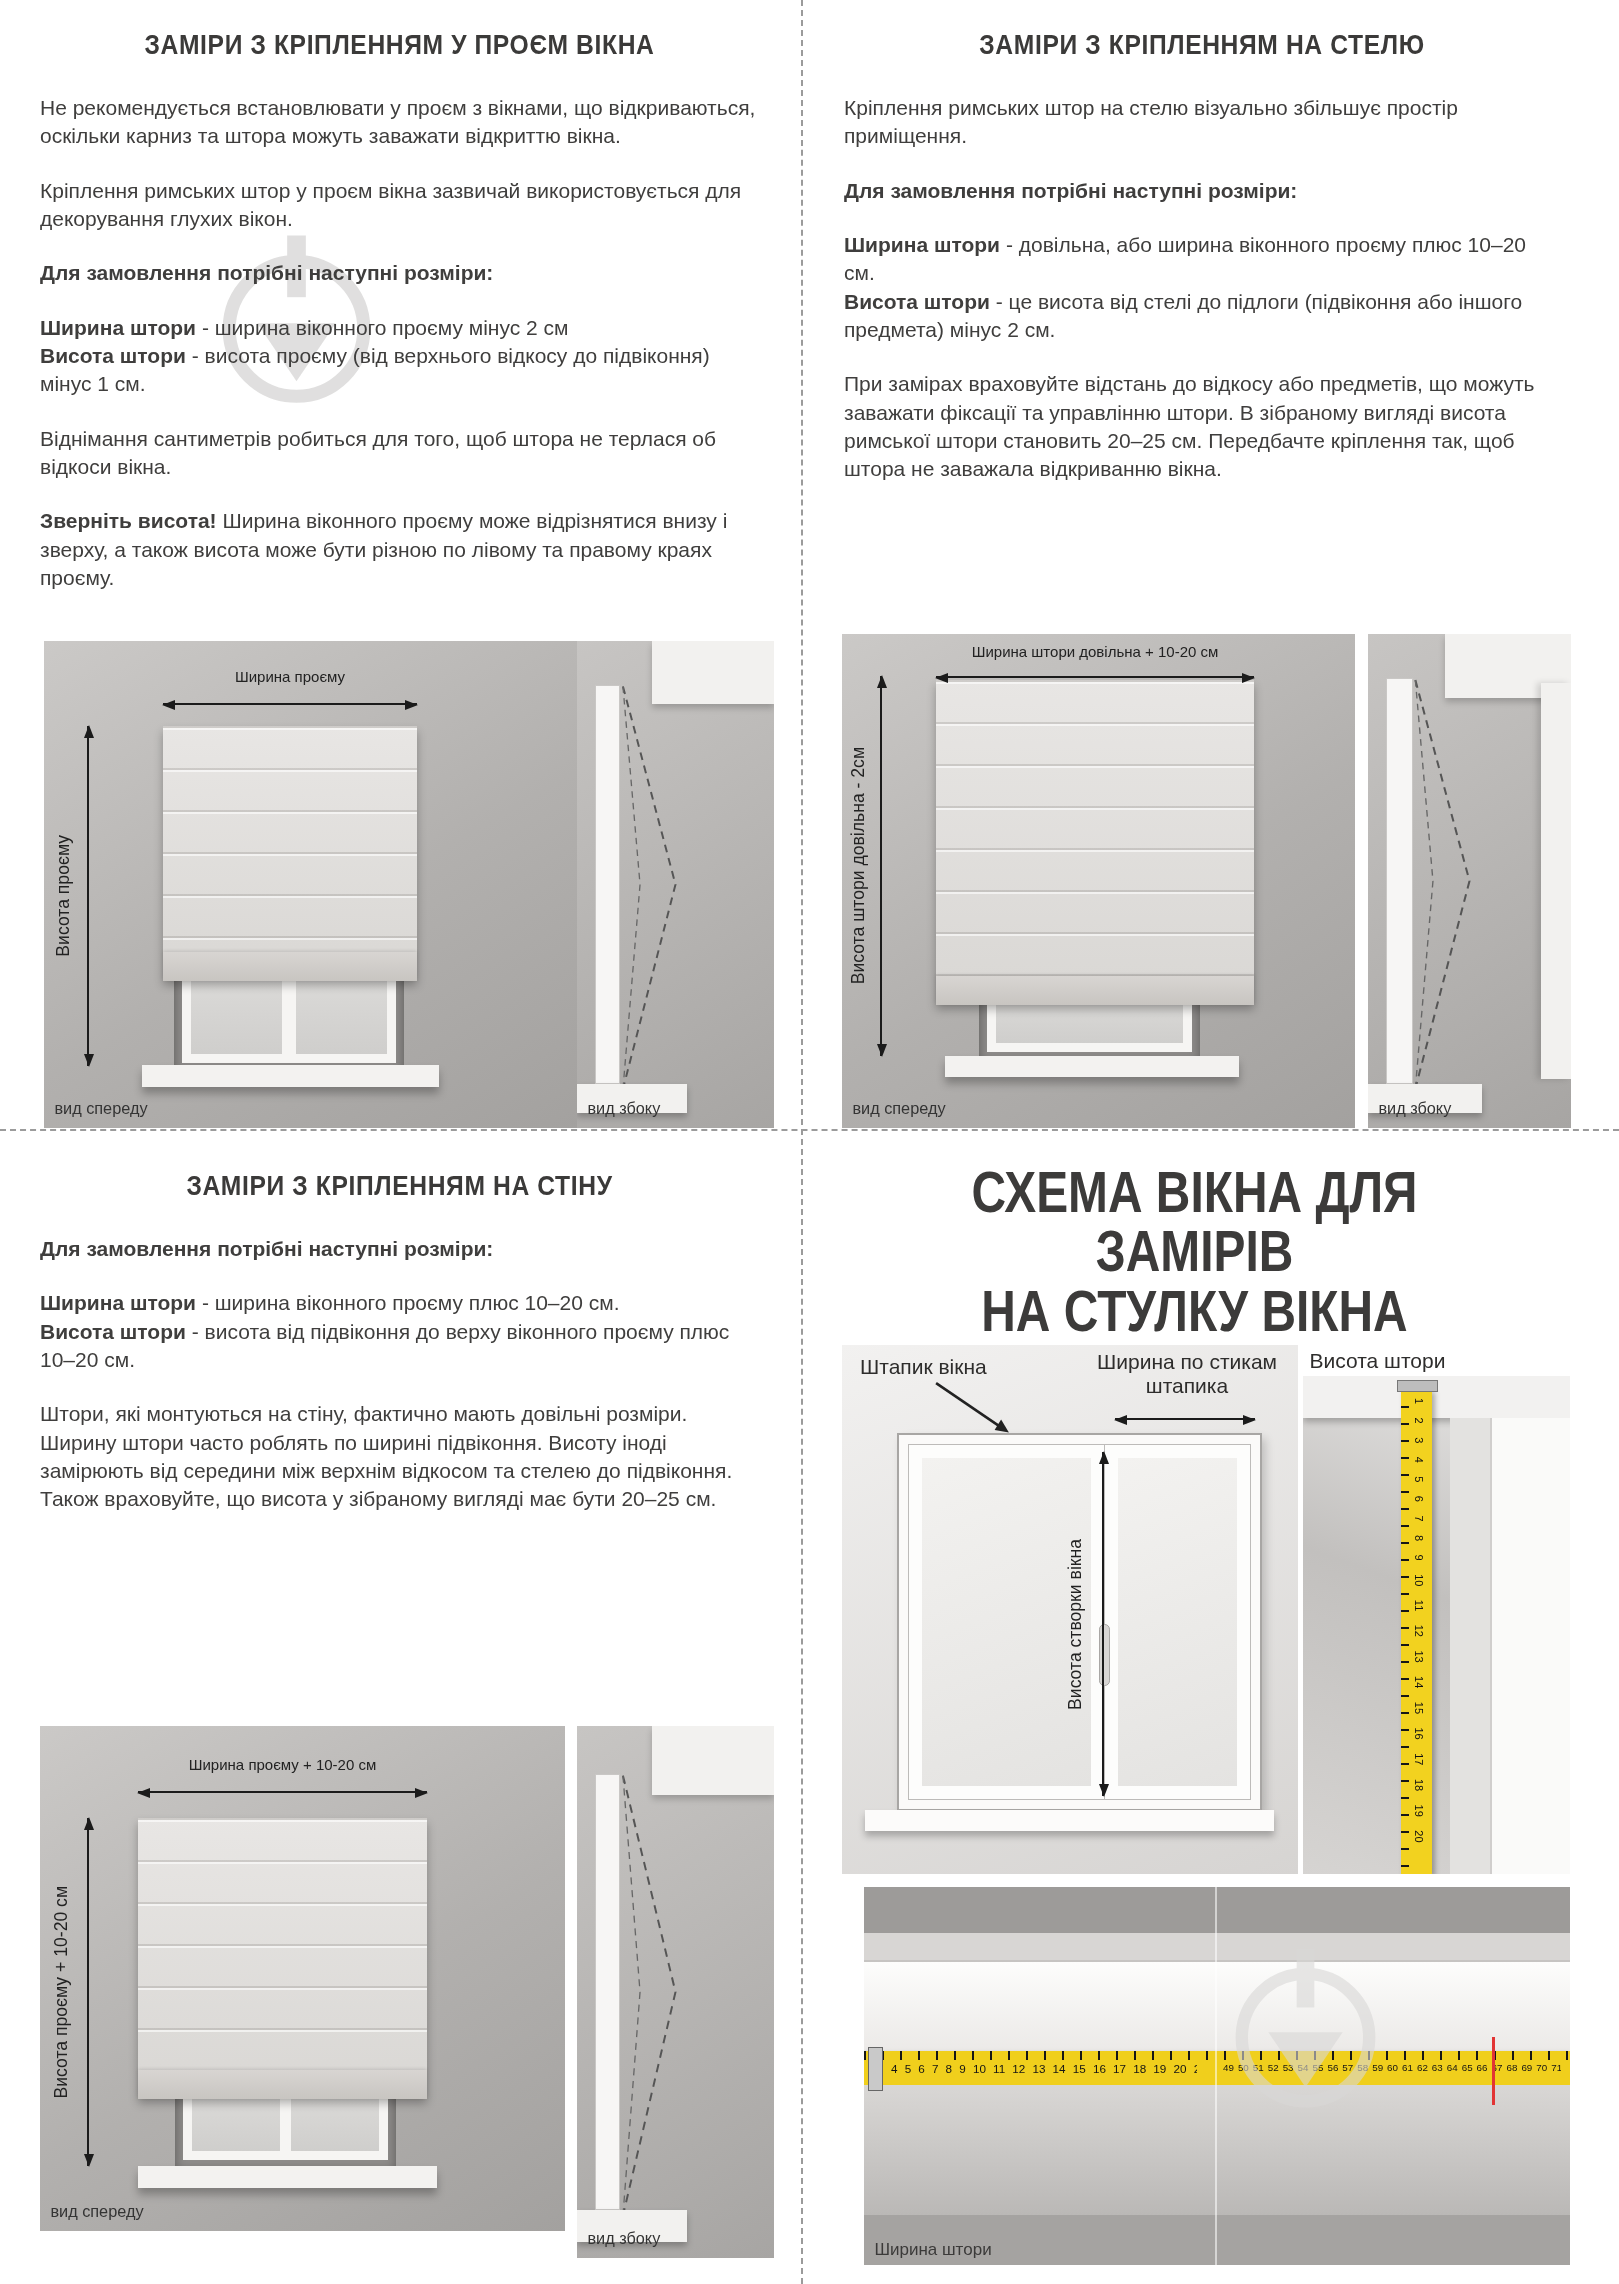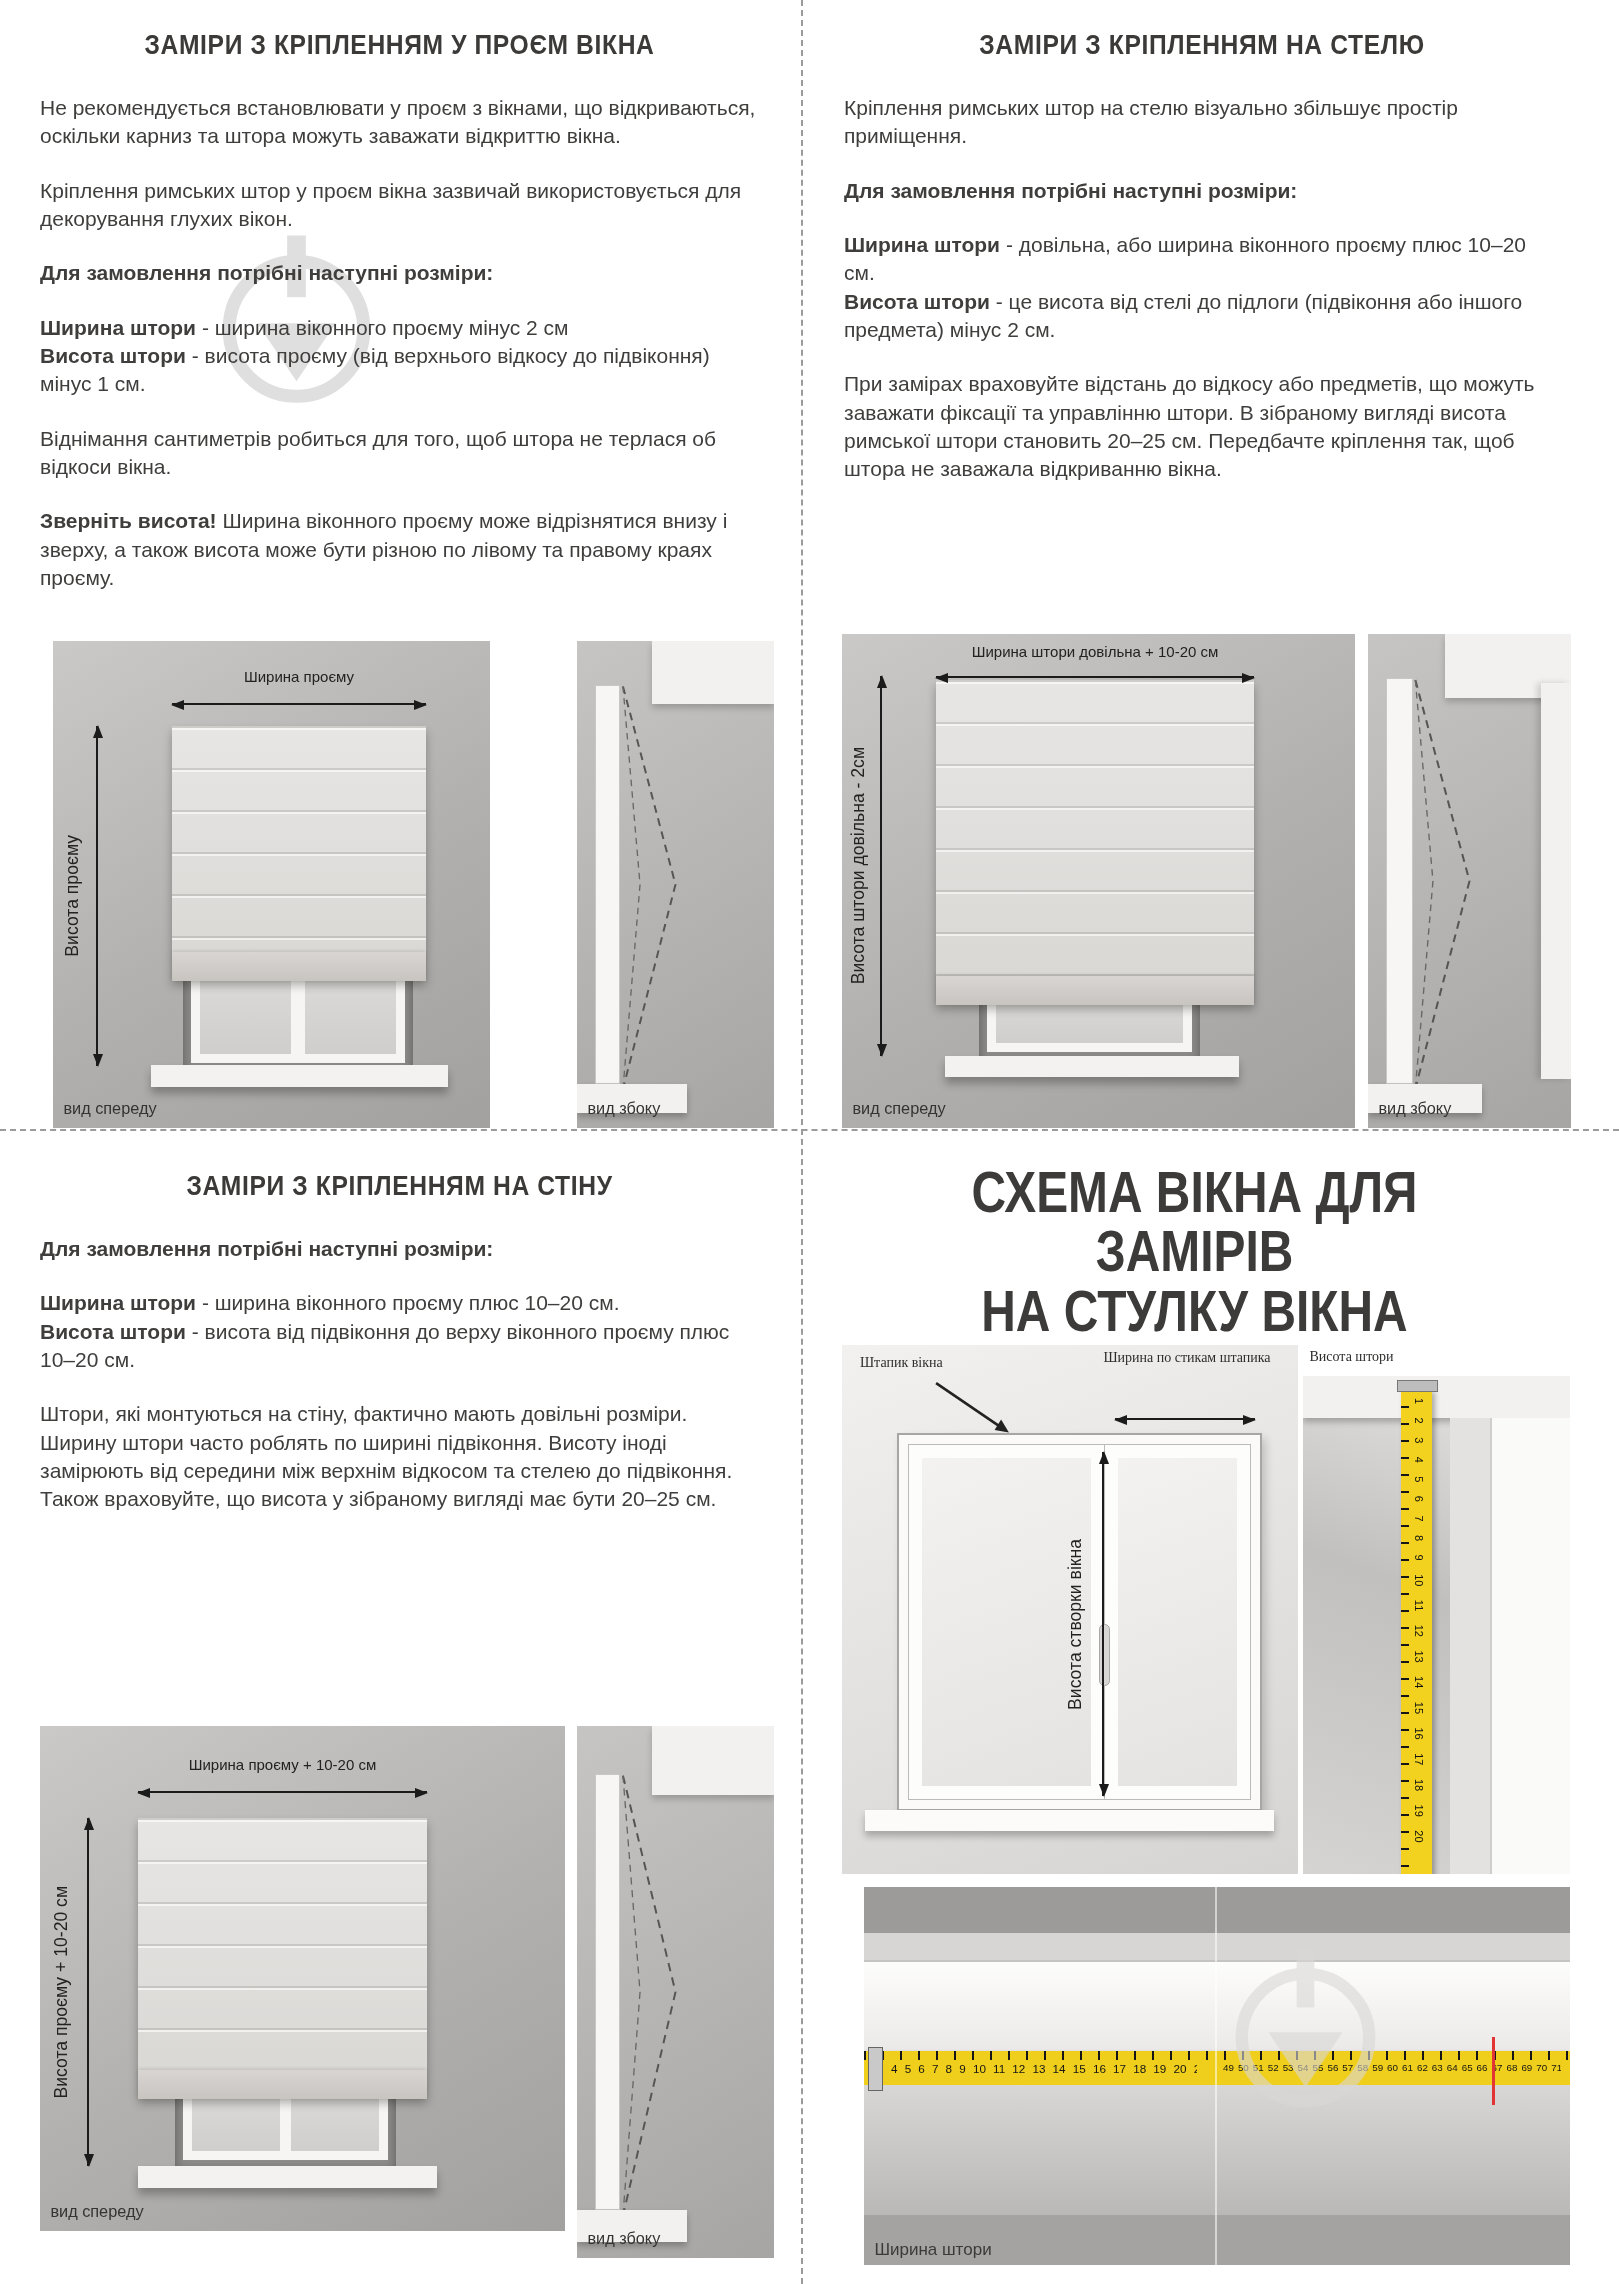--- a/index.html
+++ b/index.html
@@ -49,21 +49,21 @@
   .sv-frame{position:absolute;left:9%;top:9%;width:13%;height:82%;background:#f7f6f5;border:1.3px solid #c9c7c5;box-sizing:border-box;}
   .sv-sill{position:absolute;left:0;bottom:3%;width:56%;height:6%;background:#f2f1ef;box-shadow:0 3.9px 6.5px rgba(0,0,0,.25);}
   .sv-col{position:absolute;right:0;top:10%;width:15%;height:80%;background:#f2f1ef;box-shadow:-3.9px 0 6.5px rgba(0,0,0,.15);}
   .sv-dash{position:absolute;left:0;top:0;width:100%;height:100%;}
 
   
   #br-title{position:absolute;left:807px;top:1163px;width:775px;z-index:2;text-align:center;
       font-size:57px;line-height:1.04;font-weight:700;color:#3c3b3a;transform:scaleX(.84);}
   #scheme{position:absolute;left:842px;top:1345px;width:456px;height:529px;z-index:1;
       background:linear-gradient(160deg,#f2f1f0,#d6d4d2);overflow:hidden;}
-  .sch-label{position:absolute;font-size:14px;color:#2e2d2c;z-index:3;font-family:Liberation Serif, serif;}
+  .sch-label{position:absolute;font-size:21px;color:#2e2d2c;z-index:3;}
   .win-outer{position:absolute;left:55px;top:88px;width:365px;height:378px;background:#fbfaf9;
       border:2.6px solid #a8a6a4;box-sizing:border-box;box-shadow:3.9px 5.2px 9px rgba(0,0,0,.18);}
   .sash{position:absolute;top:10.4px;bottom:10.4px;border:13px solid #fdfdfc;outline:1.3px solid #bdbbb9;
       background:linear-gradient(160deg,#f3f2f0,#e4e3e1);box-sizing:border-box;}
   .sash-l{left:10.4px;width:195px;}
   .sash-r{left:206px;right:10.4px;}
   .sch-handle{position:absolute;left:200px;top:189px;width:9px;height:60px;background:#d8d6d4;
       border:1.3px solid #a9a7a5;border-radius:5.2px;}
   .sch-sill{position:absolute;left:23.4px;top:465px;width:409px;height:21px;background:#fcfbfa;
       box-shadow:0 5.2px 7.8px rgba(0,0,0,.25);}
@@ -120,21 +120,21 @@
     <p class="txt block">Кріплення римських штор у проєм вікна зазвичай використовується для декорування глухих вікон.</p>
     <p class="txt block"><b>Для замовлення потрібні наступні розміри:</b></p>
     <div class="block">
       <p class="txt"><b>Ширина штори</b> <span>- ширина віконного проєму мінус 2 см</span></p>
       <p class="txt"><b>Висота штори</b> <span>- висота проєму (від верхнього відкосу до підвіконня) мінус 1 см.</span></p>
     </div>
     <p class="txt block">Віднімання сантиметрів робиться для того, щоб штора не терлася об відкоси вікна.</p>
     <p class="txt block"><b>Зверніть висота!</b> <span>Ширина віконного проєму може відрізнятися внизу і зверху, а також висота може бути різною по лівому та правому краях проєму.</span></p>
   </div>
 
-  <div class="fv" style="left:53px;top:641px;width:437px;height:487px;">
+  <div class="fv" style="left:44px;top:641px;width:511px;height:487px;padding-left:24px;">
     <div class="fv-recess" style="left:130px;top:306px;width:230px;height:124px;">
       <div class="fv-window">
         <div class="fv-glass" style="left:9px;width:91px;"></div>
         <div class="fv-glass" style="right:9px;width:91px;"></div>
       </div>
     </div>
     <div class="fv-blind" style="left:119px;top:85px;width:254px;height:255px;">
       <div class="fv-folds"></div>
       <div class="fv-flap"></div>
     </div>

